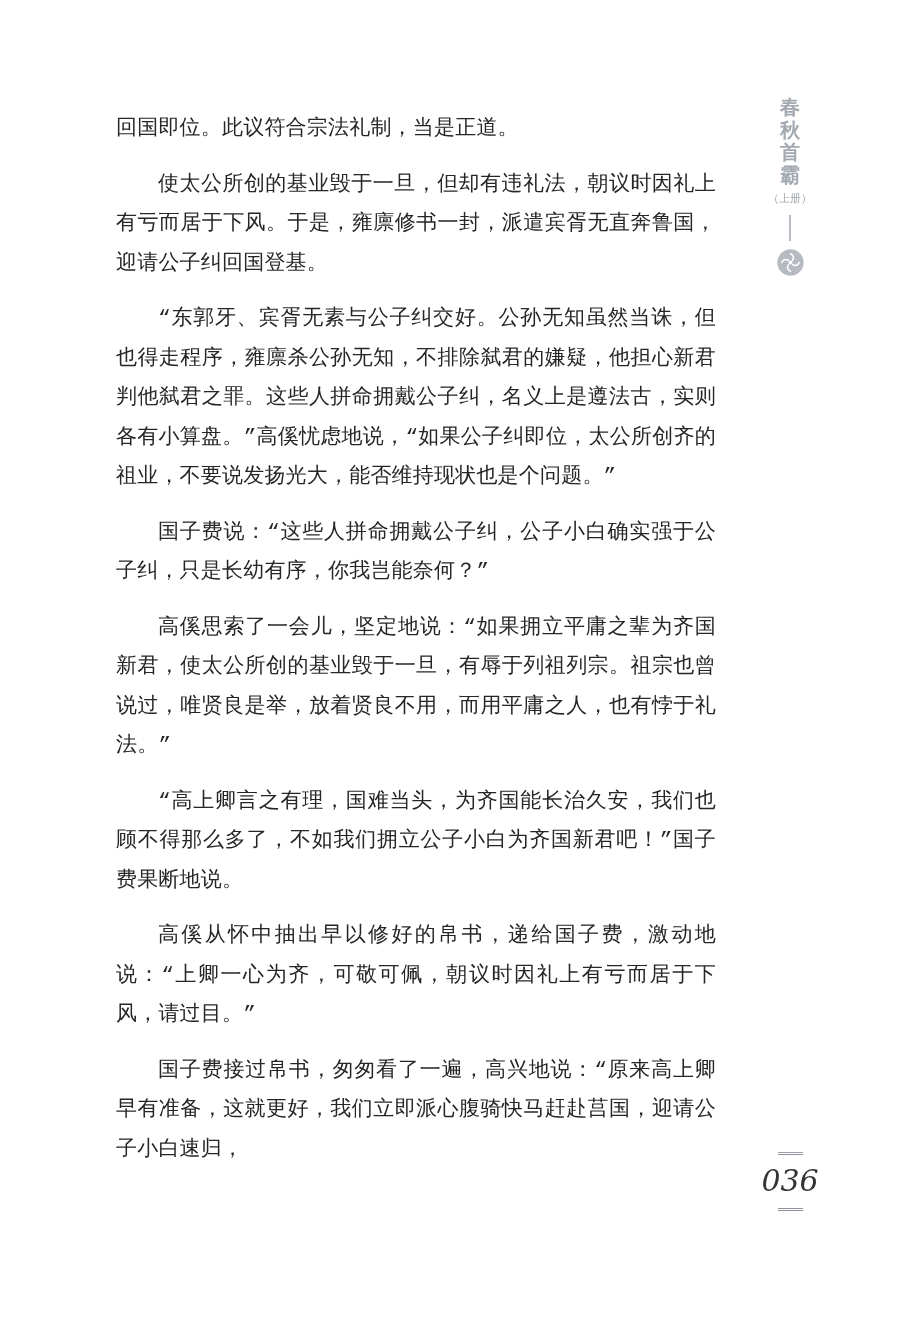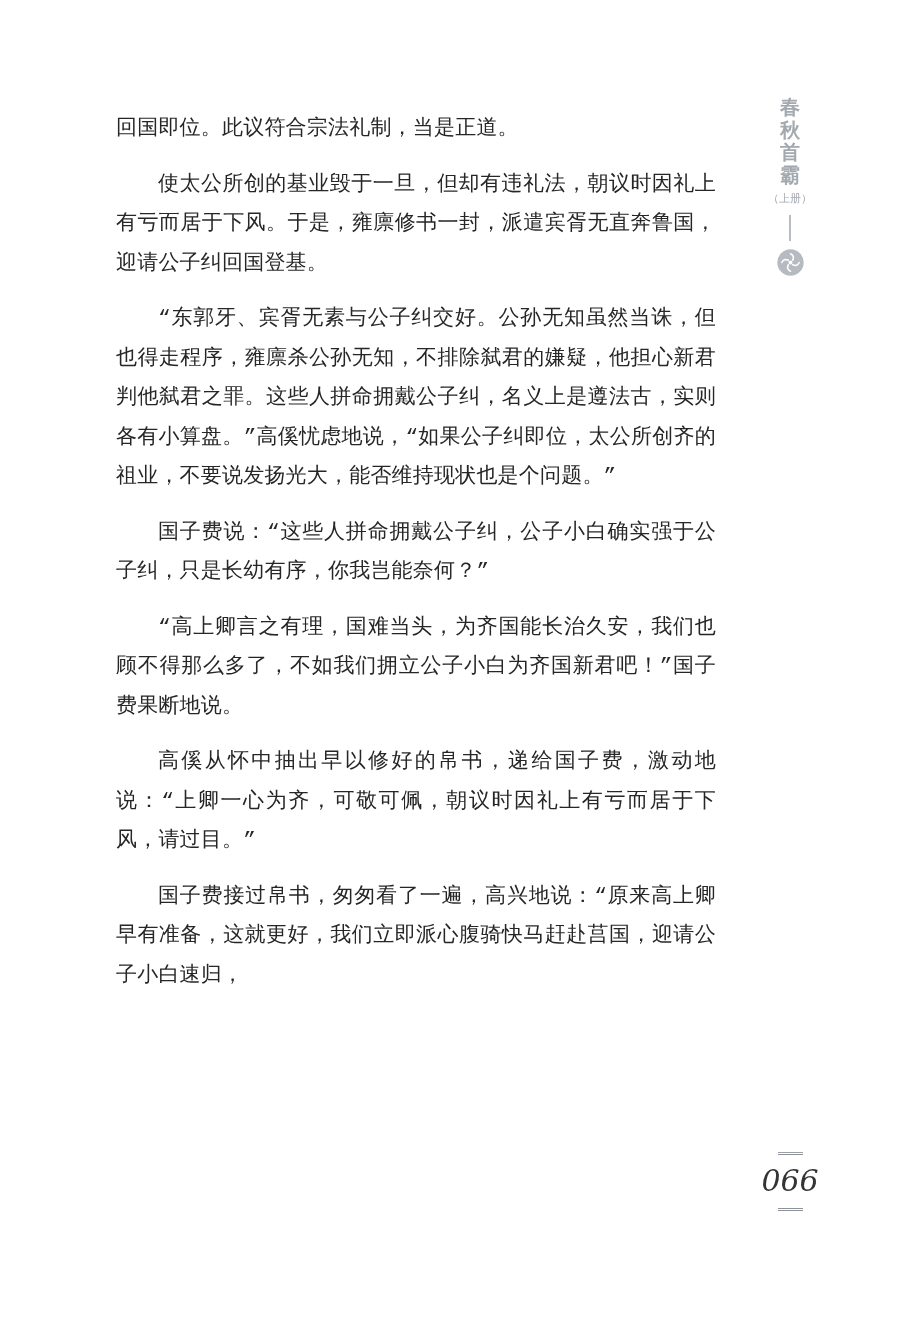--- a/index.html
+++ b/index.html
@@ -93,20 +93,21 @@
 </head>
 <body>
 
 <div class="page">
 
   <div class="text-block">
     <p class="continuation">回国即位。此议符合宗法礼制，当是正道。</p>
     <p>使太公所创的基业毁于一旦，但却有违礼法，朝议时因礼上有亏而居于下风。于是，雍廪修书一封，派遣宾胥无直奔鲁国，迎请公子纠回国登基。</p>
     <p>“东郭牙、宾胥无素与公子纠交好。公孙无知虽然当诛，但也得走程序，雍廪杀公孙无知，不排除弑君的嫌疑，他担心新君判他弑君之罪。这些人拼命拥戴公子纠，名义上是遵法古，实则各有小算盘。”高傒忧虑地说，“如果公子纠即位，太公所创齐的祖业，不要说发扬光大，能否维持现状也是个问题。”</p>
     <p>国子费说：“这些人拼命拥戴公子纠，公子小白确实强于公子纠，只是长幼有序，你我岂能奈何？”</p>
+    <p>高傒思索了一会儿，坚定地说：“如果拥立平庸之辈为齐国新君，使太公所创的基业毁于一旦，有辱于列祖列宗。祖宗也曾说过，唯贤良是举，放着贤良不用，而用平庸之人，也有悖于礼法。”</p>
     <p>“高上卿言之有理，国难当头，为齐国能长治久安，我们也顾不得那么多了，不如我们拥立公子小白为齐国新君吧！”国子费果断地说。</p>
     <p>高傒从怀中抽出早以修好的帛书，递给国子费，激动地说：“上卿一心为齐，可敬可佩，朝议时因礼上有亏而居于下风，请过目。”</p>
     <p>国子费接过帛书，匆匆看了一遍，高兴地说：“原来高上卿早有准备，这就更好，我们立即派心腹骑快马赶赴莒国，迎请公子小白速归，</p>
   </div>
 
   <div class="sidebar">
     <div class="v-title">
       <span>春</span>
       <span>秋</span>
       <span>首</span>
@@ -123,17 +124,17 @@
           <path d="M14.5 23.2 q-4.4 -2.2 -2.2 -6.4"></path>
           <path d="M5.8 14.5 q2.2 -4.4 6.4 -2.2"></path>
         </g>
         <circle cx="14.5" cy="14.5" r="1.9" fill="#ffffff"></circle>
       </svg>
     </div>
   </div>
 
   <div class="folio">
     <div class="folio-rule top"></div>
-    <div class="page-number">066</div>
+    <div class="page-number">036</div>
     <div class="folio-rule"></div>
   </div>
 
 </div>
 
 </body></html>

